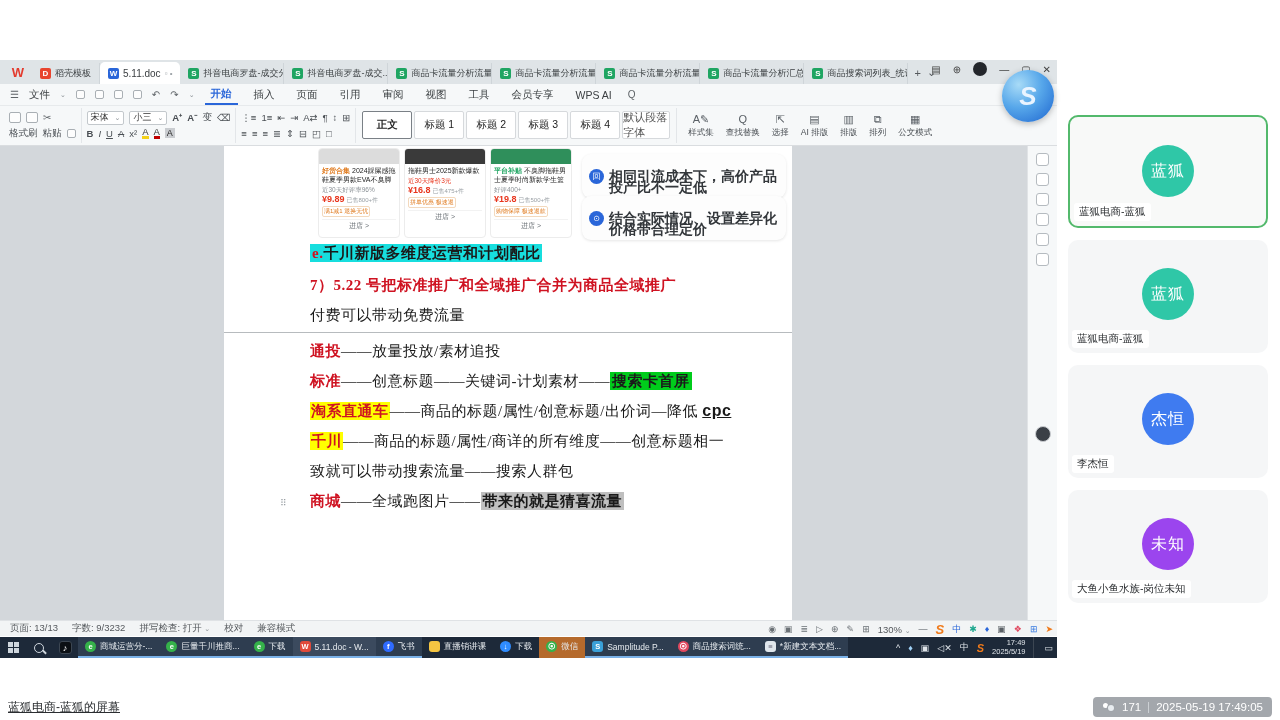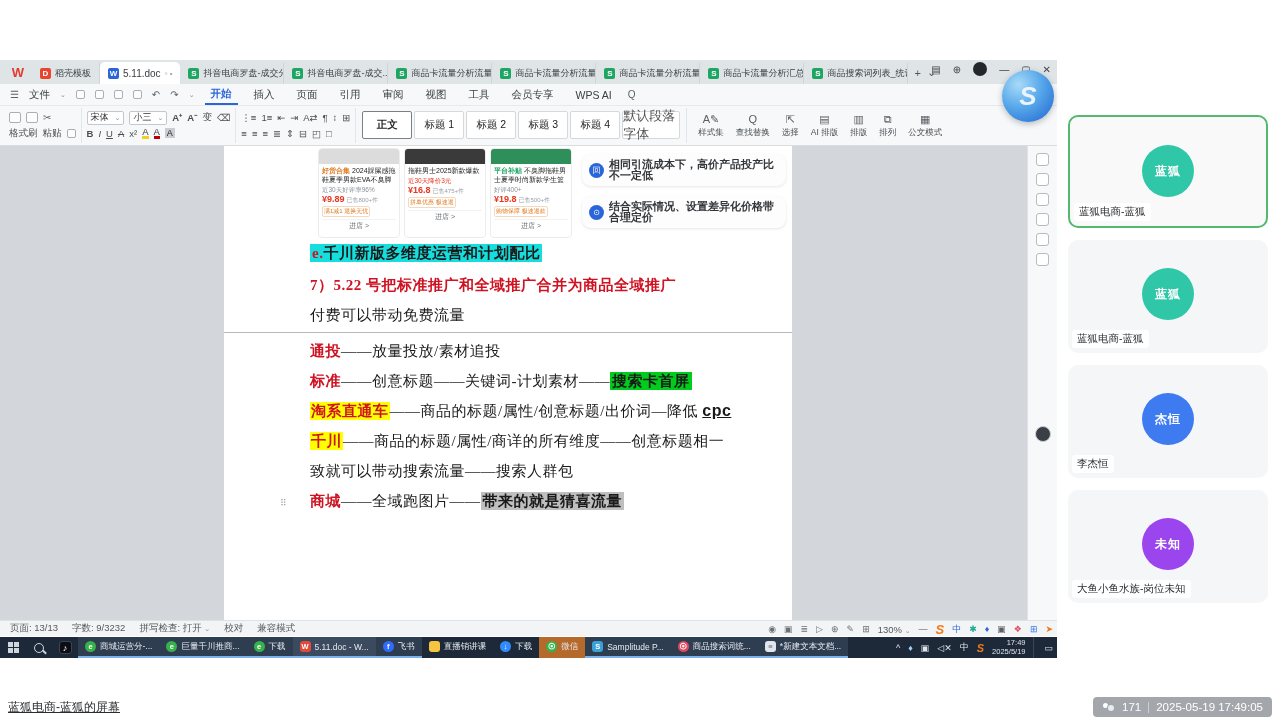--- a/index.html
+++ b/index.html
@@ -46,21 +46,21 @@
   .mock.sm { width:9px; height:9px; }
   .sel { border:1px solid #c3c8cc; background:#fff; border-radius:2px; font-size:9px; color:#333;
     padding:0 3px; display:flex; align-items:center; gap:6px; height:14px; }
   .dd { color:#8a9095; font-size:7px; }
   .hl-a { color:#333; font-size:9.5px; border-bottom:3px solid #f3d11a; line-height:9px; }
   .col-a { color:#333; font-size:9.5px; border-bottom:3px solid #c00000; line-height:9px; }
   .shad-a { background:#c9ccd0; font-size:9px; padding:0 2px; color:#222; }
   .stylebox { width:50px; height:28px; background:#fff; border:1px solid #d6d9dc; border-radius:2px;
     display:flex; align-items:center; justify-content:center; font-size:10.5px; color:#222; margin:2px 1px; }
   .stylebox.on { border:1.5px solid #7a8086; font-weight:bold; }
-  .stylebox.small { font-size:13px; color:#555; width:58px; }
+  .stylebox.small { font-size:11px; color:#555; width:48px; }
   .rbtn { display:flex; flex-direction:column; align-items:center; justify-content:center; gap:1px;
     padding:0 6px; font-size:8.5px; color:#4a4f54; }
   .rbtn .ric { font-size:11px; color:#5a6066; height:13px; }
 
   
   #docarea { position:absolute; left:0; top:86px; width:100%; height:474px; background:#d3d7db; }
   #page { position:absolute; left:224px; top:0; width:568px; height:474px; background:#ffffff; }
   .doc-line { position:absolute; left:86px; white-space:nowrap; font-family:"Liberation Serif", serif;
     font-size:15px; color:#1a1a1a; letter-spacing:0.5px; }
   .bold { font-weight:bold; }
@@ -85,21 +85,21 @@
   .pprice { color:#e8341c; font-weight:bold; font-size:9px; margin-top:1px; }
   .psold { color:#9aa0a5; font-size:6px; margin-left:2px; font-weight:normal; }
   .ptags { color:#e07b1f; font-size:6px; margin-top:1px; border:1px solid #f3d9bd; border-radius:2px;
     display:inline-block; padding:0 1px; }
   .plink { color:#6a7075; font-size:7px; text-align:center; border-top:1px solid #f2f2f2; margin-top:2px; padding-top:1px; }
 
   .callout { position:absolute; left:358px; width:204px; background:#fdfdfd; border-radius:9px;
     box-shadow:0 1px 3px rgba(0,0,0,.10); display:flex; align-items:center; gap:5px; padding:5px 7px; }
   .cic { width:15px; height:15px; border-radius:50%; background:#2a66d9; color:#fff; font-size:8px;
     display:flex; align-items:center; justify-content:center; flex:0 0 auto; }
-  .ctext { font-size:11px; color:#33373b; line-height:11px; font-weight:bold; }
+  .ctext { font-size:14px; color:#33373b; line-height:11px; font-weight:bold;margin-top:12px; }
 
   
   #rail { position:absolute; right:0; top:0; width:30px; height:100%; background:#f6f8f9; border-left:1px solid #e0e3e6; }
   .rail-ic { width:13px; height:13px; border:1px solid #b5bbc0; border-radius:3px; margin:7px auto 0; background:#fff; }
   #rail-avatar { width:16px; height:16px; border-radius:50%; background:#3a3f46; margin:160px auto 0;
     border:1px solid #c9ccd0; }
 
   
   #statusbar { position:absolute; left:0; top:560px; width:100%; height:16px; background:#f2f4f5;
     border-top:1px solid #dfe2e5; display:flex; align-items:center; gap:14px; padding:0 10px;
@@ -128,21 +128,21 @@
     display:flex; align-items:center; justify-content:center; }
   #tray { margin-left:auto; display:flex; align-items:center; gap:8px; padding-right:4px; height:100%;
     color:#dfe4e9; font-size:9px; }
   #clock { text-align:right; font-size:7.5px; line-height:8.5px; }
   .tray-box { width:3px; height:100%; border-left:1px solid #3c4652; }
 
   
   .pcardv { position:absolute; left:1068px; width:200px; height:113px; background:#f5f6f7; border-radius:10px; }
   .pcardv.active { border:2px solid #53b96c; background:#f8f9f8; }
   .pav { position:absolute; left:50%; top:28px; transform:translateX(-50%); width:52px; height:52px;
-    border-radius:50%; color:#fff; font-size:12px; font-weight:bold; display:flex; align-items:center; justify-content:center; letter-spacing:1px; }
+    border-radius:50%; color:#fff; font-size:16px; font-weight:normal; display:flex; align-items:center; justify-content:center; letter-spacing:1px; }
   .pname { position:absolute; left:4px; bottom:5px; background:#ffffff; color:#2b2e31; font-size:10.5px;
     padding:2px 5px; border-radius:3px; max-width:190px; white-space:nowrap; }
 
   
   #slogo-float { position:absolute; left:1002px; top:70px; width:52px; height:52px; border-radius:50%;
     background:radial-gradient(circle at 32% 28%, #a8dbf7 0%, #57a7ea 45%, #1c64cf 100%);
     box-shadow:0 2px 6px rgba(0,0,0,.25); display:flex; align-items:center; justify-content:center; }
   #slogo-float span { color:#eaf4ff; font-size:26px; font-weight:bold; font-style:italic; }
 
   

